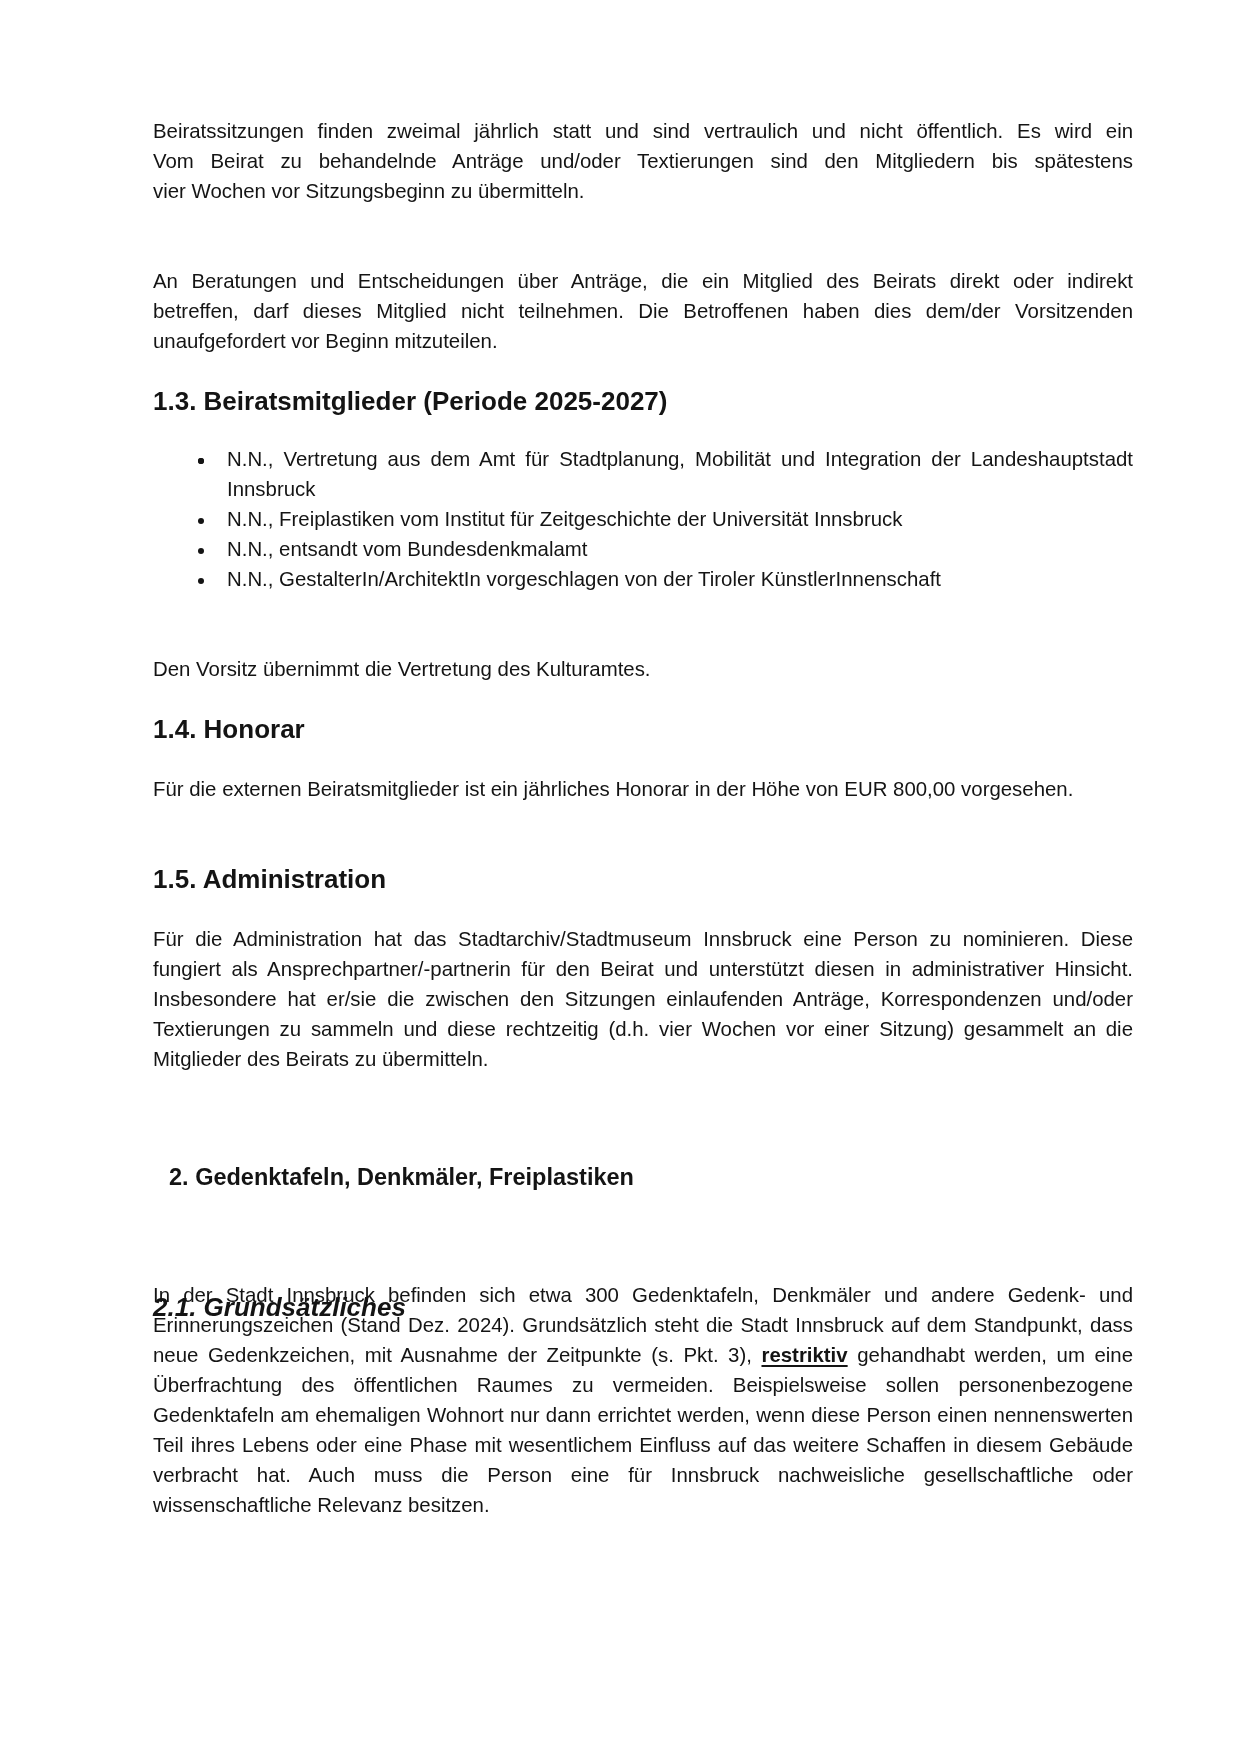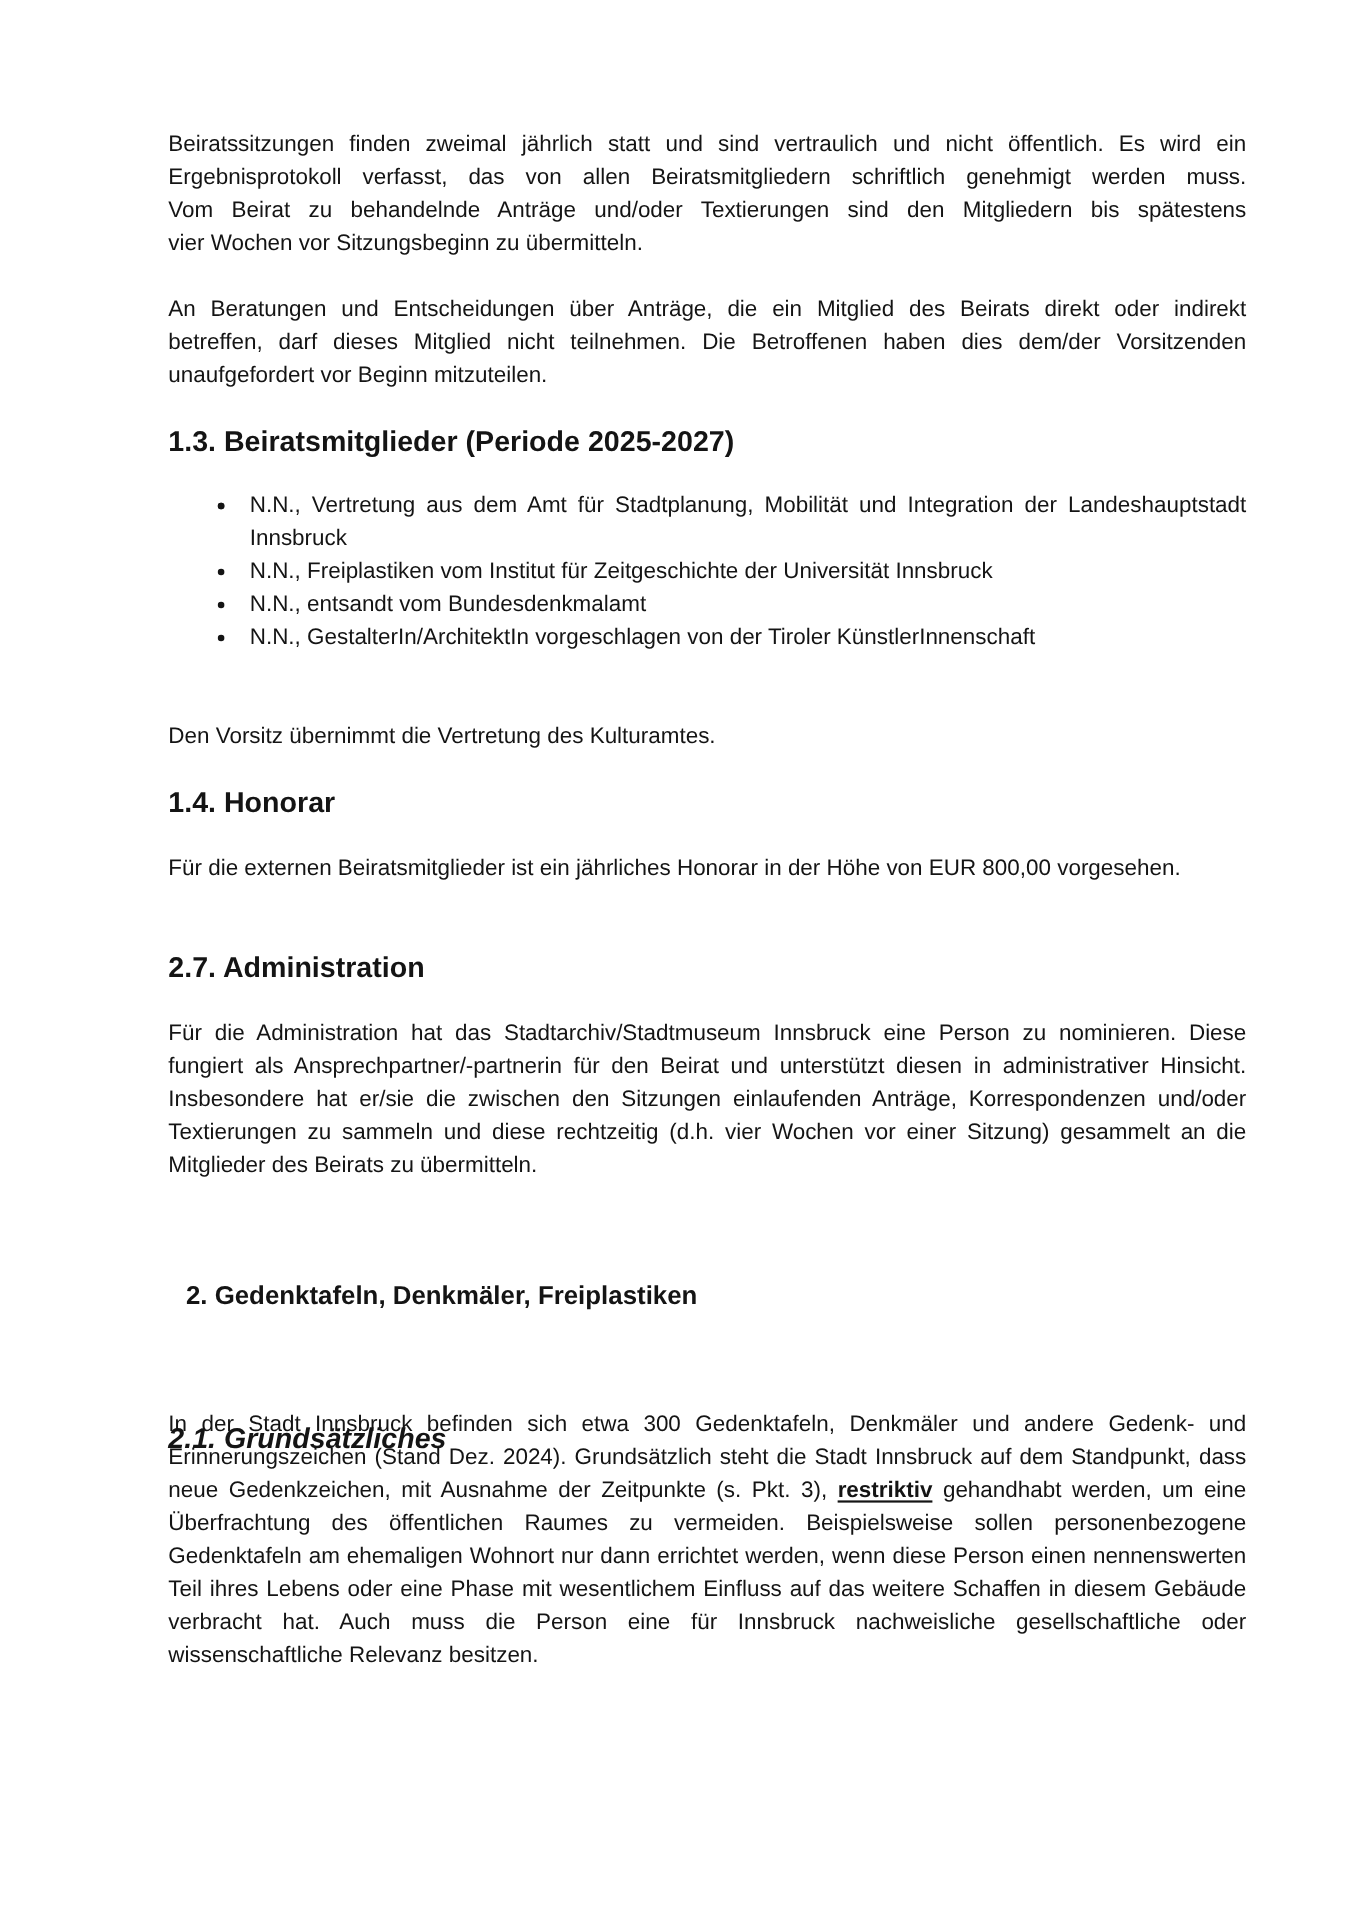--- a/index.html
+++ b/index.html
@@ -22,21 +22,20 @@
   .u { font-weight: bold; text-decoration: underline; text-decoration-thickness: 2px; text-underline-offset: 3px; }
   .jl { text-align-last: justify; }
 </style>
 </head>
 <body>
 
 <div class="page">
 
   <p class="p" style="top:116px;">
     <span class="jl" style="display:block">Beiratssitzungen finden zweimal jährlich statt und sind vertraulich und nicht öffentlich. Es wird ein</span>
-    <span style="display:block;text-align:justify;text-align-last:justify">Ergebnisprotokoll verfasst, das von allen Beiratsmitgliedern schriftlich genehmigt werden muss.</span>
     <span style="display:block;text-align:justify;text-align-last:justify">Vom Beirat zu behandelnde Anträge und/oder Textierungen sind den Mitgliedern bis spätestens</span>
     <span style="display:block">vier Wochen vor Sitzungsbeginn zu übermitteln.</span>
   </p>
 
   <p class="p" style="top:266px;">
     <span style="display:block;text-align-last:justify">An Beratungen und Entscheidungen über Anträge, die ein Mitglied des Beirats direkt oder indirekt</span>
     <span style="display:block;text-align-last:justify">betreffen, darf dieses Mitglied nicht teilnehmen. Die Betroffenen haben dies dem/der Vorsitzenden</span>
     <span style="display:block">unaufgefordert vor Beginn mitzuteilen.</span>
   </p>
 
@@ -49,21 +48,21 @@
     <li class="li"><span class="bullet"></span><span>N.N., entsandt vom Bundesdenkmalamt</span></li>
     <li class="li"><span class="bullet"></span><span>N.N., GestalterIn/ArchitektIn vorgeschlagen von der Tiroler KünstlerInnenschaft</span></li>
   </ul>
 
   <p class="p" style="top:654px;">Den Vorsitz übernimmt die Vertretung des Kulturamtes.</p>
 
   <h3 class="h3" style="top:714px;">1.4. Honorar</h3>
 
   <p class="p" style="top:774px;">Für die externen Beiratsmitglieder ist ein jährliches Honorar in der Höhe von EUR 800,00 vorgesehen.</p>
 
-  <h3 class="h3" style="top:864px;">2.7. Administration</h3>
+  <h3 class="h3" style="top:864px;">1.5. Administration</h3>
 
   <p class="p" style="top:924px;">Für die Administration hat das Stadtarchiv/Stadtmuseum Innsbruck eine Person zu nominieren. Diese fungiert als Ansprechpartner/-partnerin für den Beirat und unterstützt diesen in administrativer Hinsicht. Insbesondere hat er/sie die zwischen den Sitzungen einlaufenden Anträge, Korrespondenzen und/oder Textierungen zu sammeln und diese rechtzeitig (d.h. vier Wochen vor einer Sitzung) gesammelt an die Mitglieder des Beirats zu übermitteln.</p>
 
   <h2 class="h2" style="top:1161px;">2. Gedenktafeln, Denkmäler, Freiplastiken</h2>
 
   <h3 class="h3" style="top:1292px;font-style:italic;">2.1. Grundsätzliches</h3>
 
   <p class="p" style="top:1280px;"><span>In der Stadt Innsbruck befinden sich etwa 300 Gedenktafeln, Denkmäler und andere Gedenk- und Erinnerungszeichen (Stand Dez. 2024). Grundsätzlich steht die Stadt Innsbruck auf dem Standpunkt, dass neue Gedenkzeichen, mit Ausnahme der Zeitpunkte (s. Pkt. 3),</span> <span class="u">restriktiv</span> <span>gehandhabt werden, um eine Überfrachtung des öffentlichen Raumes zu vermeiden. Beispielsweise sollen personenbezogene Gedenktafeln am ehemaligen Wohnort nur dann errichtet werden, wenn diese Person einen nennenswerten Teil ihres Lebens oder eine Phase mit wesentlichem Einfluss auf das weitere Schaffen in diesem Gebäude verbracht hat. Auch muss die Person eine für Innsbruck nachweisliche gesellschaftliche oder wissenschaftliche Relevanz besitzen.</span></p>
 
 </div>

